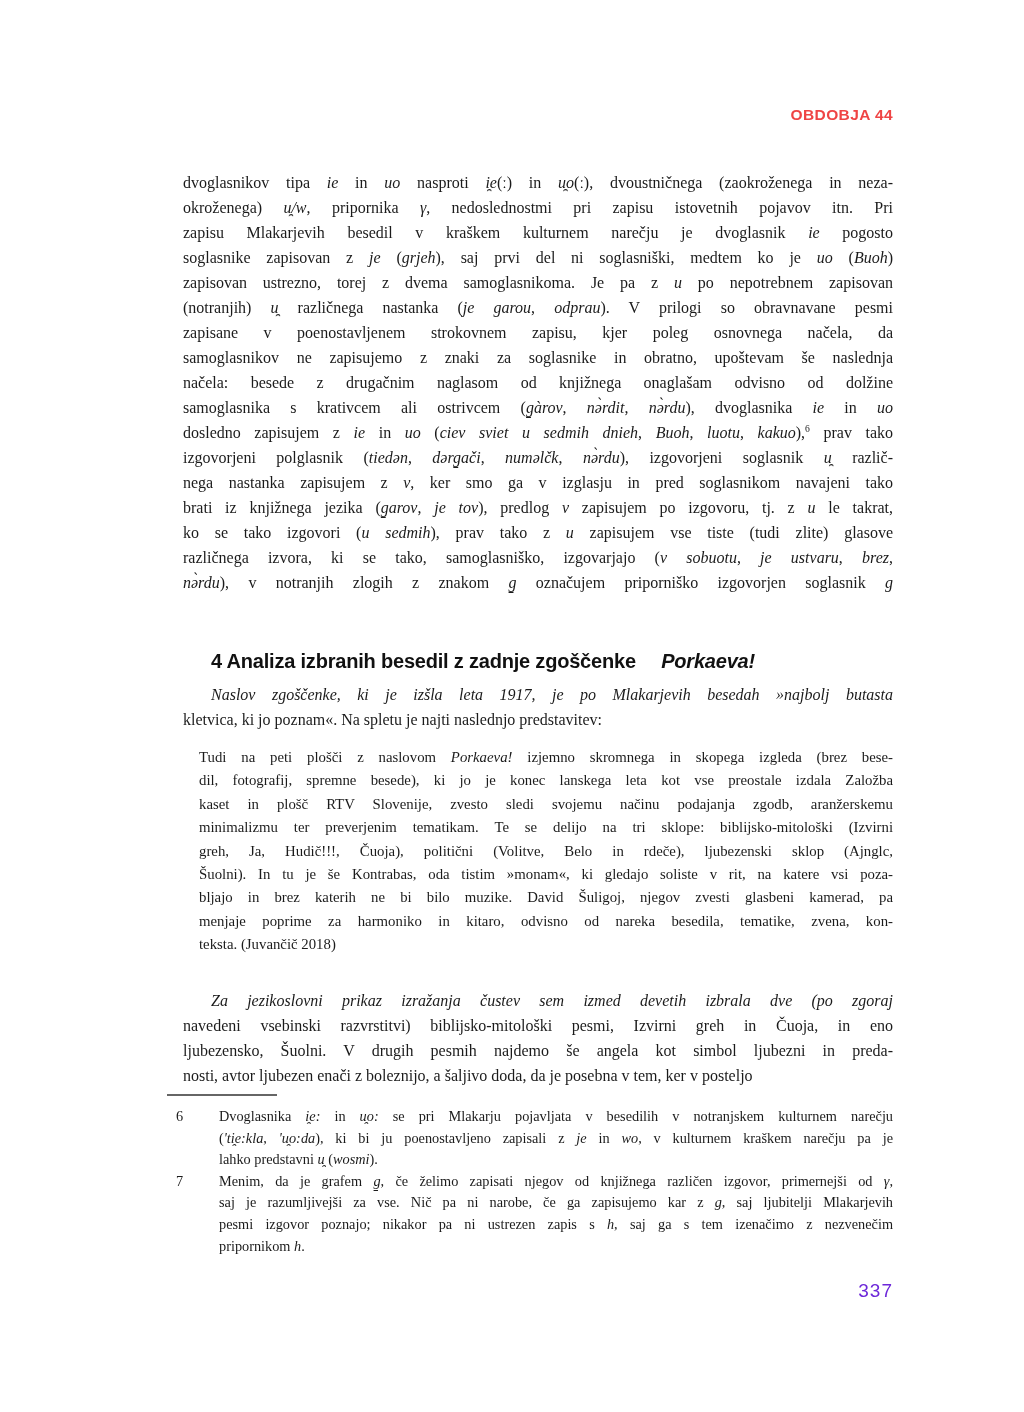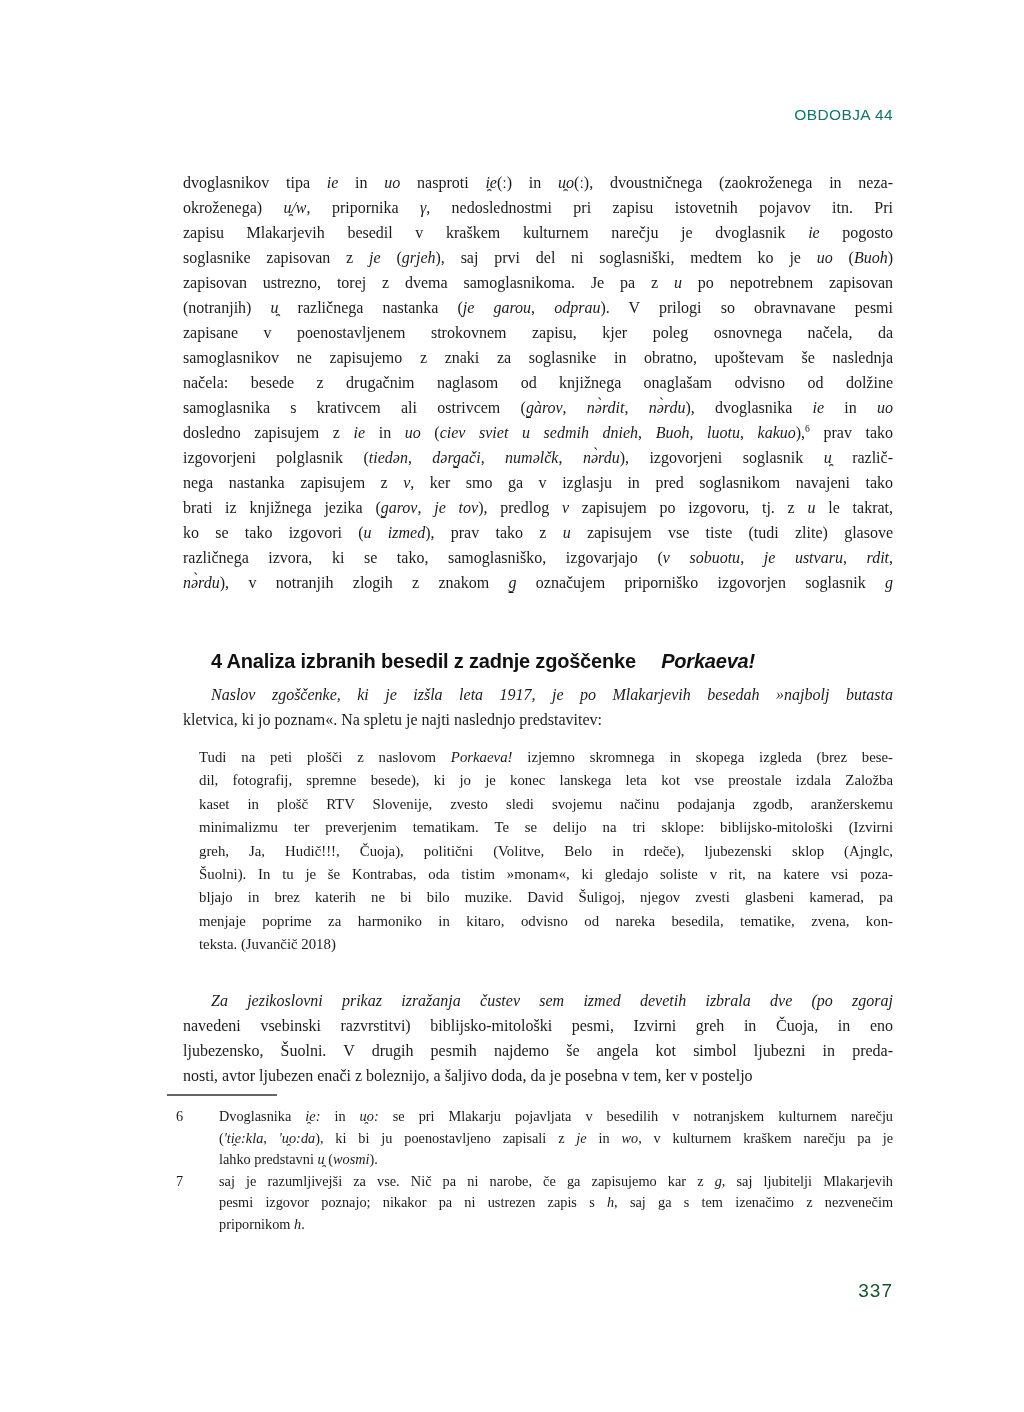--- a/index.html
+++ b/index.html
@@ -9,21 +9,21 @@
     font-family:"Liberation Serif","DejaVu Serif",serif;
     color:#1b1b1b;
     position:relative;
     overflow:hidden;
   }
   .page{position:absolute;inset:0;width:1024px;height:1412px;background:#ffffff;}
 
   .journal-header{
     position:absolute;top:106px;right:131px;
     font-family:"Liberation Sans","DejaVu Sans",sans-serif;
-    font-size:15.5px;letter-spacing:0.4px;color:#0f766e;
+    font-size:15.5px;letter-spacing:0.4px;color:#ef4444;font-weight:bold;
   }
 
   .block{
     position:absolute;left:167px;width:726px;
     font-size:16px;line-height:25px;
   }
   .para1{top:170px;}
   .para2{top:682px;}
   .para3{top:988px;}
 
@@ -49,21 +49,21 @@
     position:absolute;left:167px;top:1106px;width:726px;
     font-size:14.3px;line-height:21.6px;
   }
   .footnote{display:flex;}
   .fn-num{width:36px;padding-left:9px;box-sizing:border-box;flex:none;}
   .fn-text{flex:1;min-width:0;}
 
   .page-number{
     position:absolute;top:1280px;right:131px;
     font-family:"Liberation Sans","DejaVu Sans",sans-serif;
-    font-size:19px;letter-spacing:1px;color:#14532d;
+    font-size:19px;letter-spacing:1px;color:#6d28d9;
   }
 
   .line{text-align:justify;text-align-last:justify;margin-left:16px;}
   .line.last{text-align-last:left;}
   .line.indent{padding-left:28px;font-style:italic;}
   .it{font-style:italic;}
   .bd{font-weight:bold;margin-left:20px;}
   sup{font-size:0.6em;vertical-align:super;line-height:0;}
 </style>
 </head>
@@ -81,22 +81,22 @@
       <div class="line"><span>zapisovan ustrezno, torej z dvema samoglasnikoma. Je pa z </span><span class="it">u</span><span> po nepotrebnem zapisovan</span></div>
       <div class="line"><span>(notranjih) </span><span class="it">u̯</span><span> različnega nastanka (</span><span class="it">je garou</span><span>, </span><span class="it">odprau</span><span>). V prilogi so obravnavane pesmi</span></div>
       <div class="line"><span>zapisane v poenostavljenem strokovnem zapisu, kjer poleg osnovnega načela, da</span></div>
       <div class="line"><span>samoglasnikov ne zapisujemo z znaki za soglasnike in obratno, upoštevam še naslednja</span></div>
       <div class="line"><span>načela: besede z drugačnim naglasom od knjižnega onaglašam odvisno od dolžine</span></div>
       <div class="line"><span>samoglasnika s krativcem ali ostrivcem (</span><span class="it">g̱àrov</span><span>, </span><span class="it">nə̀rdit</span><span>, </span><span class="it">nə̀rdu</span><span>), dvoglasnika </span><span class="it">ie</span><span> in </span><span class="it">uo</span></div>
       <div class="line"><span>dosledno zapisujem z </span><span class="it">ie</span><span> in </span><span class="it">uo</span><span> (</span><span class="it">ciev sviet u sedmih dnieh</span><span>, </span><span class="it">Buoh</span><span>, </span><span class="it">luotu</span><span>, </span><span class="it">kakuo</span><span>),</span><sup>6</sup><span> prav tako</span></div>
       <div class="line"><span>izgovorjeni polglasnik (</span><span class="it">tiedən</span><span>, </span><span class="it">dərg̱ači</span><span>, </span><span class="it">numəlčk</span><span>, </span><span class="it">nə̀rdu</span><span>), izgovorjeni soglasnik </span><span class="it">u̯</span><span> različ-</span></div>
       <div class="line"><span>nega nastanka zapisujem z </span><span class="it">v</span><span>, ker smo ga v izglasju in pred soglasnikom navajeni tako</span></div>
       <div class="line"><span>brati iz knjižnega jezika (</span><span class="it">g̱arov</span><span>, </span><span class="it">je tov</span><span>), predlog </span><span class="it">v</span><span> zapisujem po izgovoru, tj. z </span><span class="it">u</span><span> le takrat,</span></div>
-      <div class="line"><span>ko se tako izgovori (</span><span class="it">u izmed</span><span>), prav tako z </span><span class="it">u</span><span> zapisujem vse tiste (tudi zlite) glasove</span></div>
-      <div class="line"><span>različnega izvora, ki se tako, samoglasniško, izgovarjajo (</span><span class="it">v sobuotu</span><span>, </span><span class="it">je ustvaru</span><span>, </span><span class="it">rdit</span><span>,</span></div>
+      <div class="line"><span>ko se tako izgovori (</span><span class="it">u sedmih</span><span>), prav tako z </span><span class="it">u</span><span> zapisujem vse tiste (tudi zlite) glasove</span></div>
+      <div class="line"><span>različnega izvora, ki se tako, samoglasniško, izgovarjajo (</span><span class="it">v sobuotu</span><span>, </span><span class="it">je ustvaru</span><span>, </span><span class="it">brez</span><span>,</span></div>
       <div class="line"><span class="it">nə̀rdu</span><span>), v notranjih zlogih z znakom </span><span class="it">g̱</span><span> označujem priporniško izgovorjen soglasnik </span><span class="it">g</span></div>
     </div>
 
   <h2 class="heading"><span class="bd">4 Analiza izbranih besedil z zadnje zgoščenke </span><span class="it bd">Porkaeva!</span></h2>
 
   <div class="block para2">
       <div class="line indent"><span>Naslov zgoščenke, ki je izšla leta 1917, je po Mlakarjevih besedah »najbolj butasta</span></div>
       <div class="line last"><span>kletvica, ki jo poznam«. Na spletu je najti naslednjo predstavitev:</span></div>
     </div>
 
@@ -126,20 +126,21 @@
       <div class="fn-num">6</div>
       <div class="fn-text">
           <div class="line"><span>Dvoglasnika </span><span class="it">i̯e:</span><span> in </span><span class="it">u̯o:</span><span> se pri Mlakarju pojavljata v besedilih v notranjskem kulturnem narečju</span></div>
           <div class="line"><span>(</span><span class="it">'ti̯e:kla</span><span>, </span><span class="it">'u̯o:da</span><span>), ki bi ju poenostavljeno zapisali z </span><span class="it">je</span><span> in </span><span class="it">wo</span><span>, v kulturnem kraškem narečju pa je</span></div>
           <div class="line last"><span>lahko predstavni </span><span class="it">u̯</span><span> (</span><span class="it">wosmi</span><span>).</span></div>
         </div>
     </div>
     <div class="footnote">
       <div class="fn-num">7</div>
       <div class="fn-text">
+          <div class="line"><span>Menim, da je grafem </span><span class="it">g̱</span><span>, če želimo zapisati njegov od knjižnega različen izgovor, primernejši od </span><span class="it">γ</span><span>,</span></div>
           <div class="line"><span>saj je razumljivejši za vse. Nič pa ni narobe, če ga zapisujemo kar z </span><span class="it">g</span><span>, saj ljubitelji Mlakarjevih</span></div>
           <div class="line"><span>pesmi izgovor poznajo; nikakor pa ni ustrezen zapis s </span><span class="it">h</span><span>, saj ga s tem izenačimo z nezvenečim</span></div>
           <div class="line last"><span>pripornikom </span><span class="it">h</span><span>.</span></div>
         </div>
     </div>
   </div>
 
   <div class="page-number">337</div>
 
 </div>

